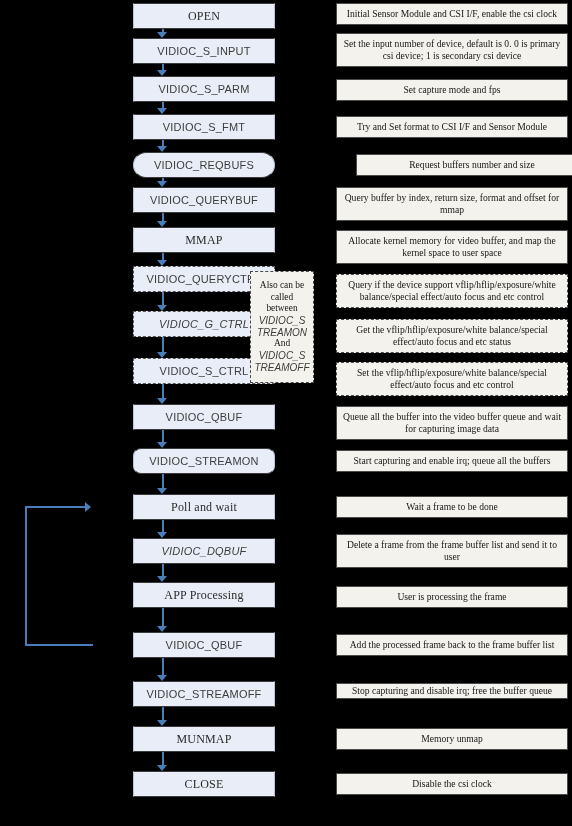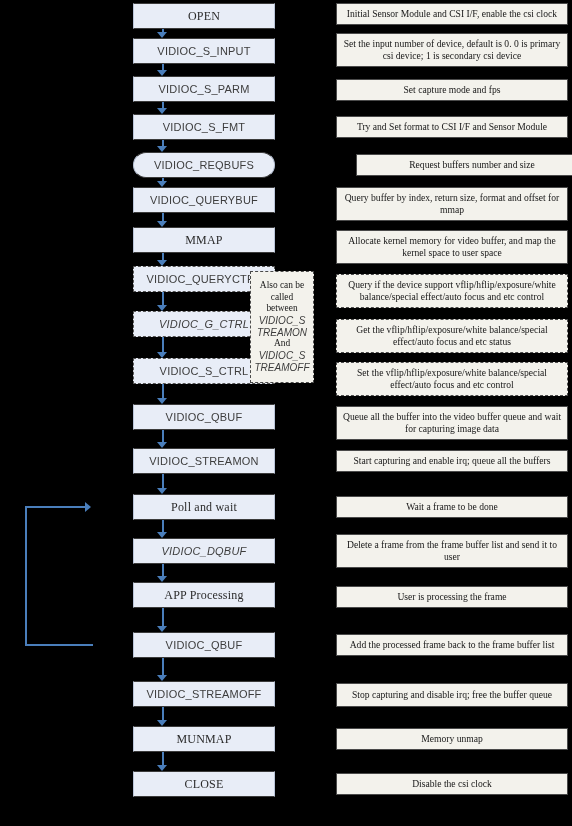--- a/index.html
+++ b/index.html
@@ -131,21 +131,21 @@
       </div>
       <div class="step dashed" style="top: 311px; font-style: italic;">
         <span>VIDIOC_G_CTRL</span>
       </div>
       <div class="step dashed" style="top: 358px;">
         <span>VIDIOC_S_CTRL</span>
       </div>
       <div class="step" style="top: 404px;">
         <span>VIDIOC_QBUF</span>
       </div>
-      <div class="step" style="top: 448px;">
+      <div class="step" style="top: 448px; border-radius: 8px;">
         <span>VIDIOC_STREAMON</span>
       </div>
       <div class="step serif" style="top: 494px;">
         <span>Poll and wait</span>
       </div>
       <div class="step" style="top: 538px; font-style: italic;">
         <span>VIDIOC_DQBUF</span>
       </div>
       <div class="step serif" style="top: 582px;">
         <span>APP Processing</span>
@@ -207,21 +207,21 @@
       </div>
       <div class="desc" style="top: 534px; height: 34px;">
         <span>Delete a frame from the frame buffer list and send it to user</span>
       </div>
       <div class="desc" style="top: 586px; height: 22px;">
         <span>User is processing the frame</span>
       </div>
       <div class="desc" style="top: 634px; height: 22px;">
         <span>Add the processed frame back to the frame buffer list</span>
       </div>
-      <div class="desc" style="top: 683px; height: 24px;">
+      <div class="desc" style="top: 683px; height: 16px;">
         <span>Stop capturing and disable irq; free the buffer queue</span>
       </div>
       <div class="desc" style="top: 728px; height: 22px;">
         <span>Memory unmap</span>
       </div>
       <div class="desc" style="top: 773px; height: 22px;">
         <span>Disable the csi clock</span>
       </div>
     </div>
 

